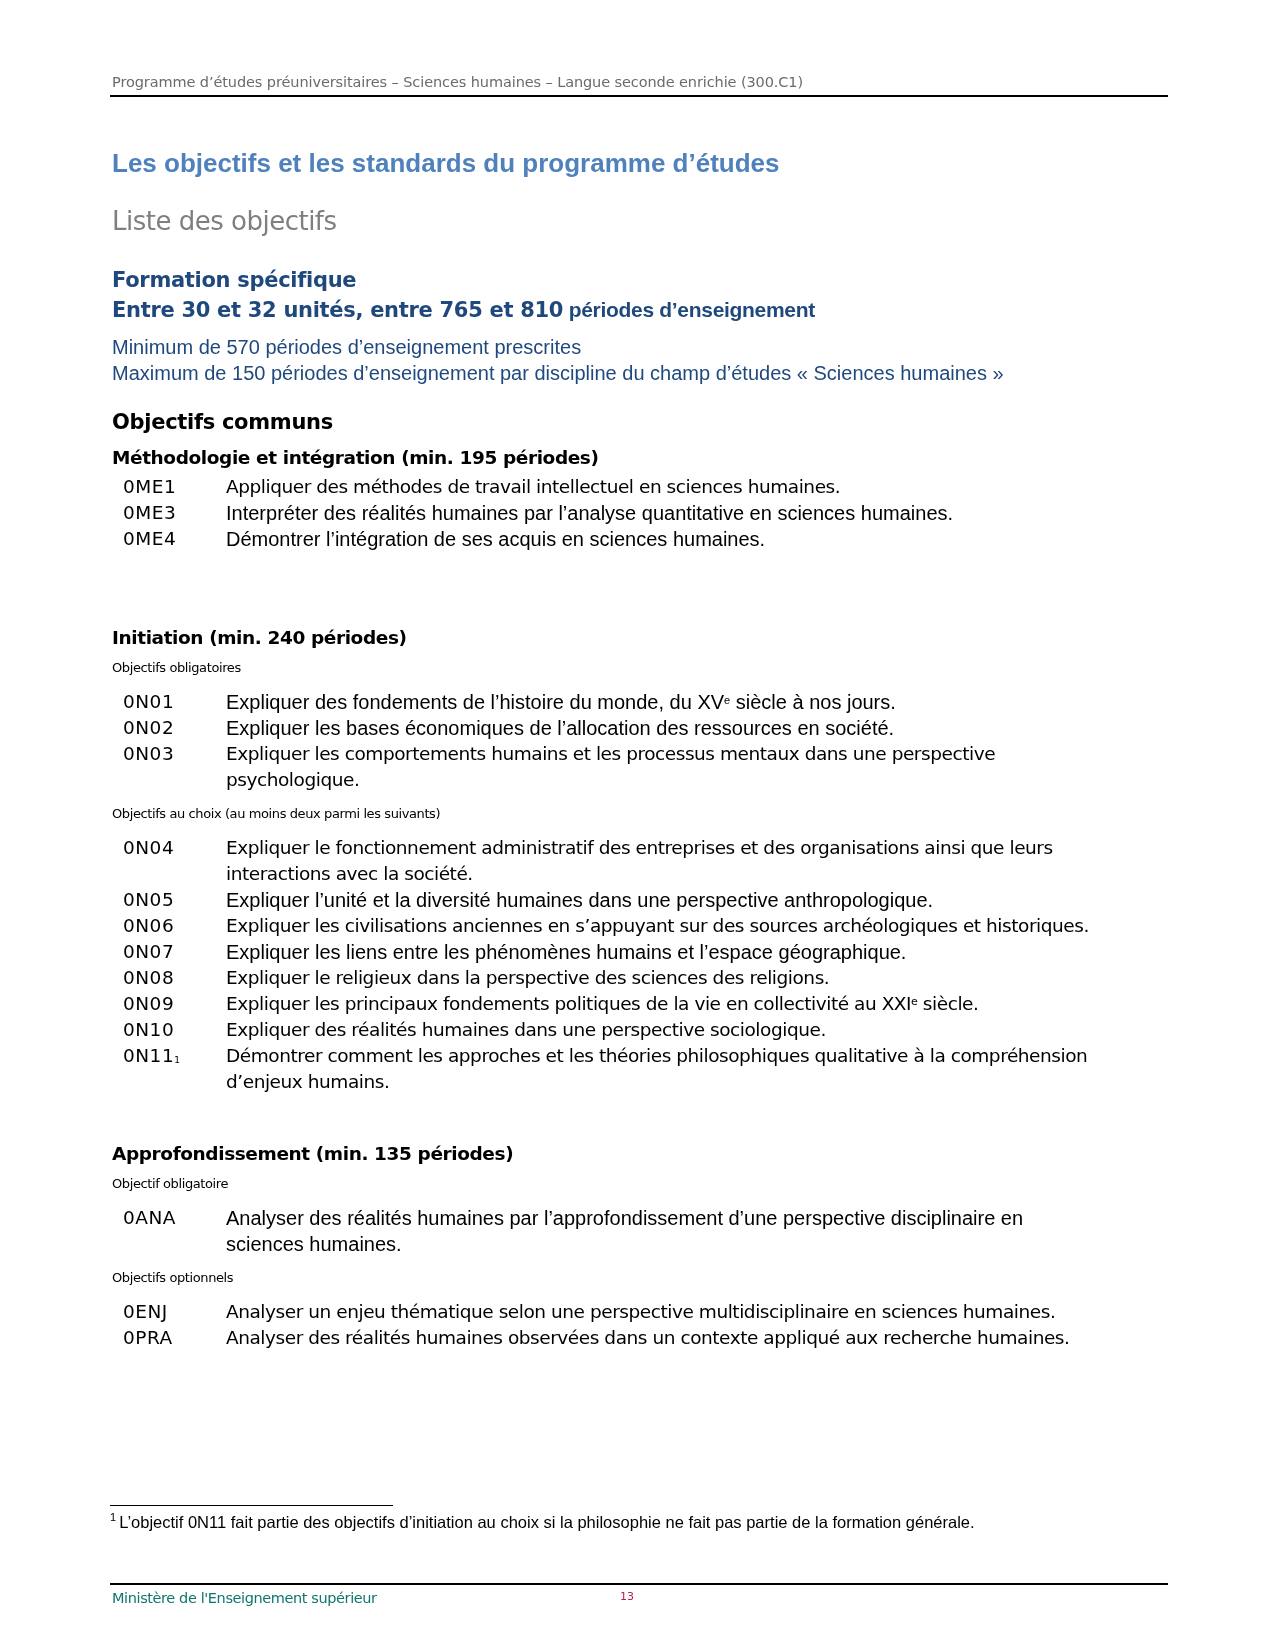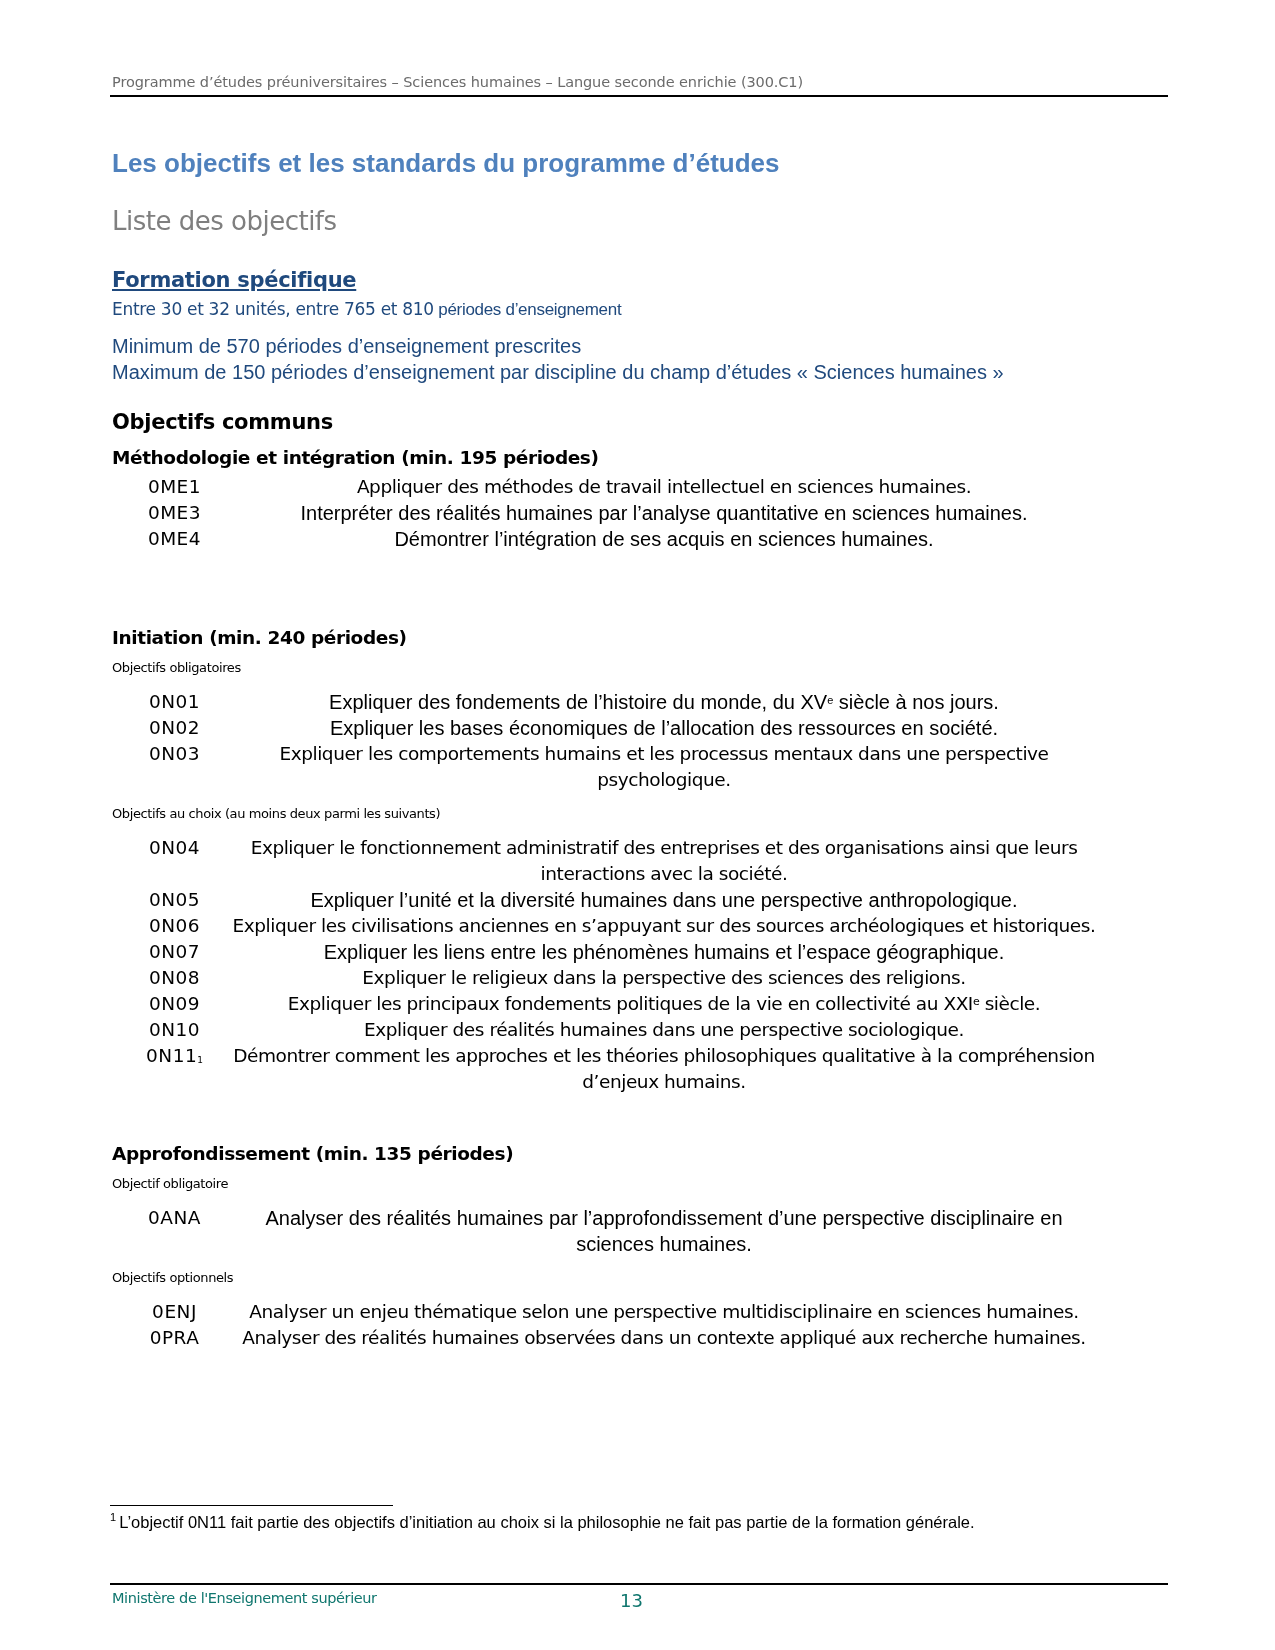--- a/index.html
+++ b/index.html
@@ -6,46 +6,46 @@
   body { width: 1275px; height: 1650px; position: relative; overflow: hidden; font-family: "Liberation Sans", sans-serif; color: #000; }
   .page { position: absolute; left: 0; top: 0; width: 1275px; height: 1570px; }
 
   .running-header { position: absolute; left: 112px; top: 74px; width: 1056px; font-family: "DejaVu Sans", sans-serif; font-size: 14.5px; color: #6b6b6b; letter-spacing: -0.1px; }
   .header-rule { position: absolute; left: 110px; top: 95px; width: 1058px; height: 2px; background: #000; }
 
   .main-title { position: absolute; left: 112px; top: 148px; font-family: "Liberation Sans", sans-serif; font-weight: bold; font-size: 26px; color: #4f81bd; }
   .sub-title { position: absolute; left: 112px; top: 206px; font-family: "DejaVu Sans", sans-serif; font-size: 26px; color: #7f7f7f; letter-spacing: -0.5px; }
 
   .formation { position: absolute; left: 112px; top: 266px; color: #1f497d; }
-  .formation .h1 { font-family: "DejaVu Sans", sans-serif; font-weight: bold; font-size: 21px; line-height: 29px; letter-spacing: -0.3px; text-decoration: underline; }
-  .formation .h2 { font-family: "DejaVu Sans", sans-serif; font-weight: normal; font-size: 17px; line-height: 29px; letter-spacing: -0.3px; }
+  .formation .h1 { font-family: "DejaVu Sans", sans-serif; font-weight: bold; font-size: 21px; line-height: 29px; letter-spacing: -0.3px; }
+  .formation .h2 { font-family: "DejaVu Sans", sans-serif; font-weight: bold; font-size: 21px; line-height: 29px; letter-spacing: -0.3px; }
   .formation .h2 .light { font-family: "Liberation Sans", sans-serif; }
   .formation .note { font-family: "Liberation Sans", sans-serif; font-size: 20px; line-height: 26px; }
   .formation .notes { margin-top: 9px; }
 
   .objcom { position: absolute; left: 112px; top: 410px; font-family: "DejaVu Sans", sans-serif; font-weight: bold; font-size: 21px; letter-spacing: -0.3px; }
 
   .block { position: absolute; left: 112px; width: 1060px; }
   .block-title { font-family: "DejaVu Sans", sans-serif; font-weight: bold; font-size: 18.5px; letter-spacing: -0.4px; line-height: 26px; }
   .group-label { font-family: "DejaVu Sans", sans-serif; font-size: 13px; letter-spacing: -0.4px; line-height: 26px; margin-top: 4px; }
   .obj-list { margin-top: 8px; }
-  .obj { display: flex; font-size: 19.5px; line-height: 26px; text-align: center; }
+  .obj { display: flex; font-size: 19.5px; line-height: 26px; }
   .obj .code { width: 114px; padding-left: 11px; box-sizing: border-box; font-family: "DejaVu Sans", sans-serif; font-size: 18.5px; letter-spacing: 0.5px; flex: none; }
   .obj .code sup { font-size: 9px; vertical-align: top; position: relative; top: 4px; letter-spacing: 0; }
   .obj .text { flex: 1; font-family: "DejaVu Sans", sans-serif; font-size: 18.5px; letter-spacing: -0.45px; padding-right: 70px; }
   .obj .text.ls { font-family: "Liberation Sans", sans-serif; font-size: 20px; letter-spacing: 0; }
   .obj .text sup { font-size: 11px; vertical-align: top; position: relative; top: -2px; }
 
   .fn-rule { position: absolute; left: 110px; top: 1505px; width: 283px; height: 1px; background: #000; }
   .footnote { position: absolute; left: 110px; top: 1513px; font-family: "Liberation Sans", sans-serif; font-size: 16.5px; }
   .footnote sup { font-size: 11px; vertical-align: top; position: relative; top: -2px; margin-right: 3px; }
 
   .footer-rule { position: absolute; left: 110px; top: 1583px; width: 1058px; height: 2px; background: #000; }
   .footer-left { position: absolute; left: 112px; top: 1590px; font-family: "DejaVu Sans", sans-serif; font-size: 14.5px; color: #0f766e; letter-spacing: -0.4px; }
-  .footer-page { position: absolute; left: 620px; top: 1590px; font-family: "DejaVu Sans", sans-serif; font-size: 18px; color: #0f766e; }
+  .footer-page { position: absolute; left: 620px; top: 1590px; font-family: "DejaVu Sans", sans-serif; font-size: 11px; color: #be185d; }
 </style>
 </head>
 <body>
 
 <div class="page">
 
   <div class="running-header">Programme d’études préuniversitaires – Sciences humaines – Langue seconde enrichie (300.C1)</div>
   <div class="header-rule"></div>
 
   <div class="main-title">Les objectifs et les standards du programme d’études</div>

